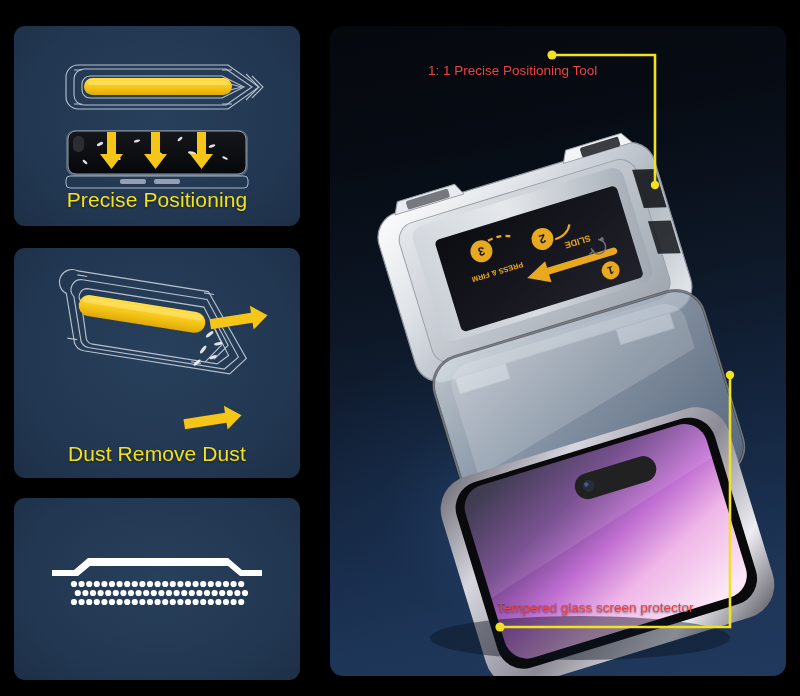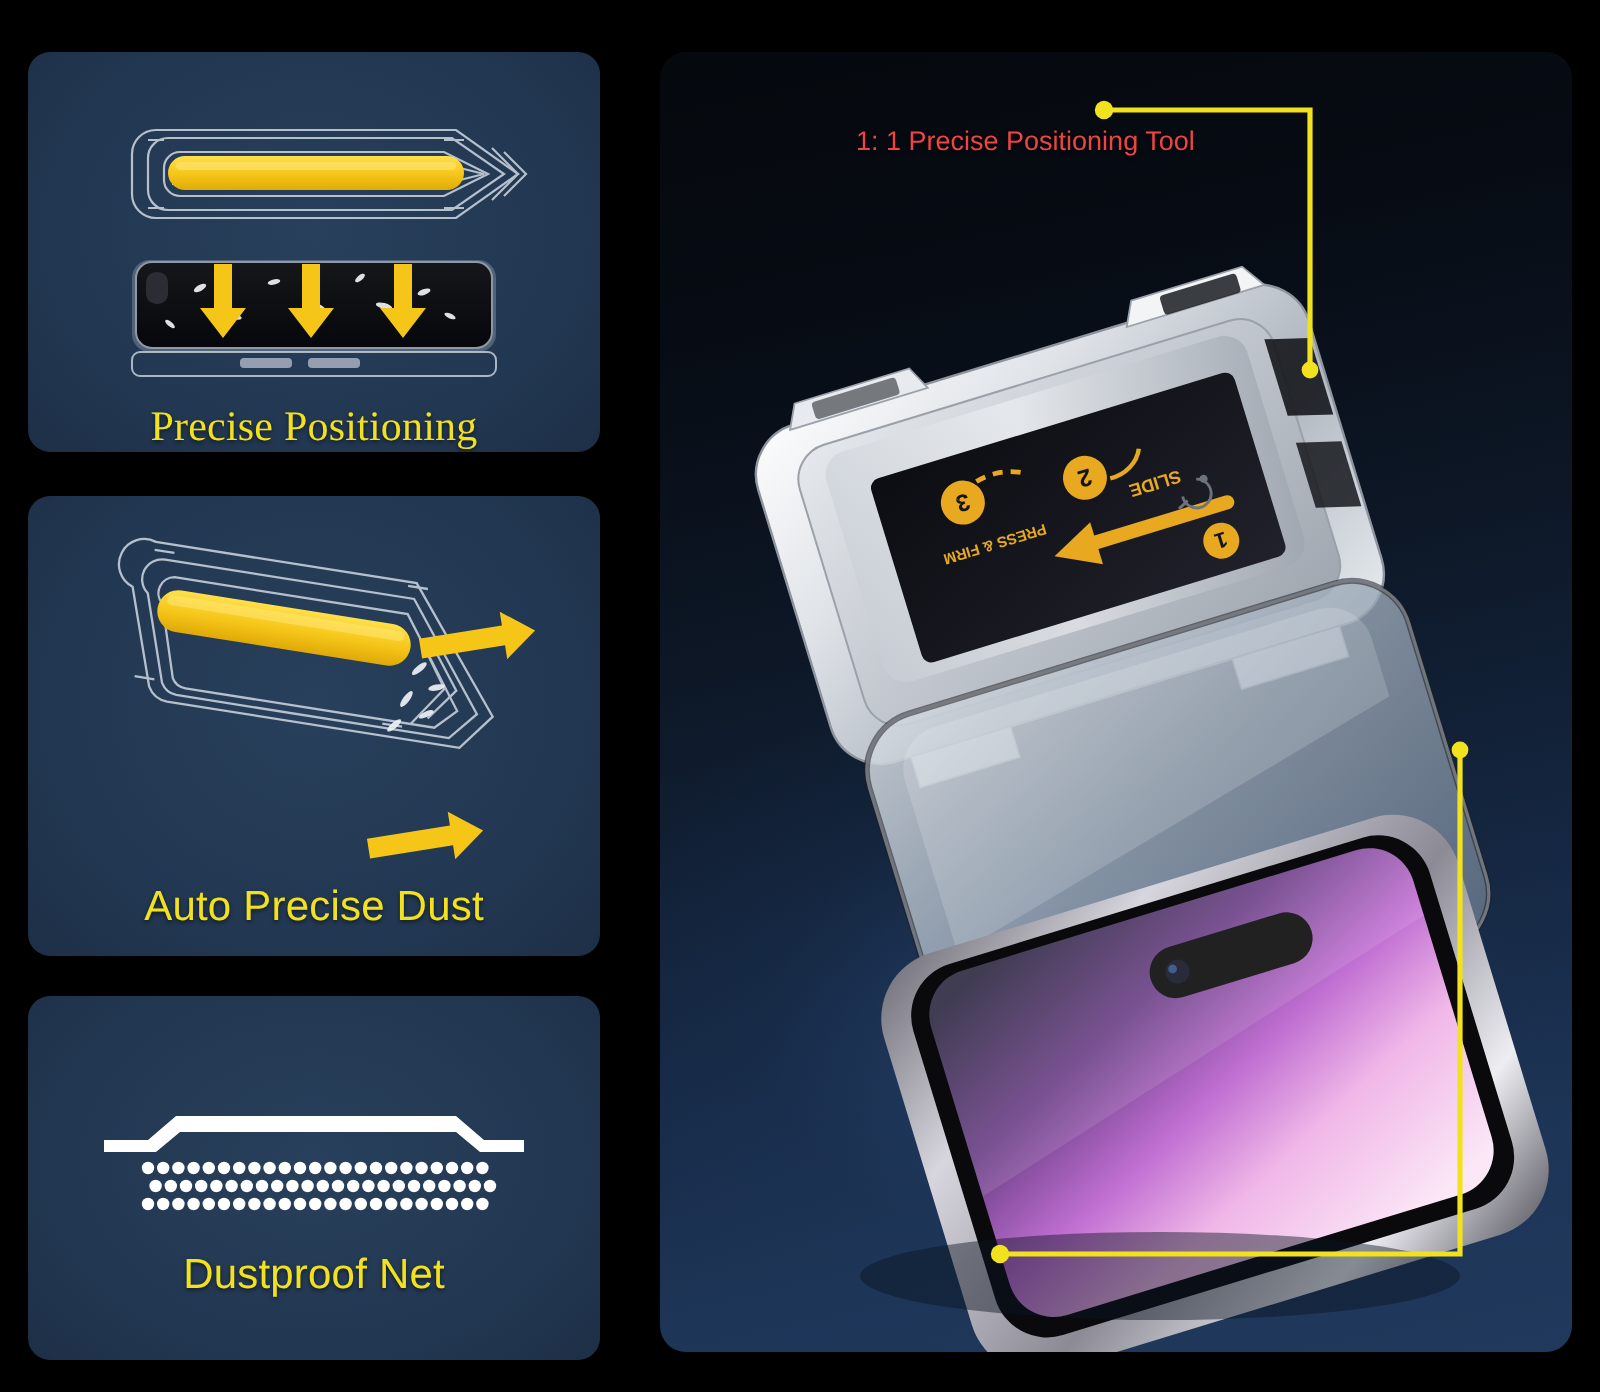--- a/index.html
+++ b/index.html
@@ -12,21 +12,21 @@
   .panel{position:absolute;left:14px;width:286px;border-radius:11px;
          background:radial-gradient(120% 140% at 50% 45%, #28405c 0%, #223751 38%, #1a2a40 70%, #14202f 100%);
          overflow:hidden;}
   .p1{top:26px;height:200px;}
   .p2{top:248px;height:230px;}
   .p3{top:498px;height:182px;}
 
   .cap{position:absolute;left:0;right:0;text-align:center;color:#f2e11e;
        font-size:21px;letter-spacing:.1px;white-space:nowrap;
        text-shadow:0 1px 2px rgba(0,0,0,.55);}
-  .p1 .cap{bottom:0;font-family:Liberation Serif, serif;}
+  .p1 .cap{bottom:14px;}
   .p2 .cap{bottom:12px;}
   .p3 .cap{bottom:30px;}
 
   .art{position:absolute;left:0;top:0;width:286px;height:100%;}
 
   
   .hero{position:absolute;left:330px;top:26px;width:456px;height:650px;
         border-radius:13px;overflow:hidden;
         background:linear-gradient(168deg,#05080d 0%,#070c14 20%,#0d1726 42%,#152742 66%,#1d3557 85%,#20395c 100%);}
   .heroGlow{position:absolute;left:-10%;top:40%;width:120%;height:70%;
@@ -125,21 +125,21 @@
         <ellipse cx="206" cy="86" rx="4.2" ry="1.5" transform="rotate(-20 206 86)"></ellipse>
         <ellipse cx="192" cy="94" rx="4.8" ry="1.6" transform="rotate(-62 192 94)"></ellipse>
         <ellipse cx="203" cy="100" rx="4" ry="1.4" transform="rotate(-34 203 100)"></ellipse>
         <ellipse cx="188" cy="108" rx="4.4" ry="1.5" transform="rotate(-50 188 108)"></ellipse>
       </g>
       <g fill="#f5c518">
         <path d="M196 68 h42 v-7 l16 12 -16 12 v-7 h-42 z" transform="rotate(-9 217 73)"></path>
         <path d="M170 168 h42 v-7 l16 12 -16 12 v-7 h-42 z" transform="rotate(-9 191 173)"></path>
       </g>
     </svg>
-    <div class="cap">Auto Precise Dust</div>
+    <div class="cap">Dust Remove Dust</div>
   </div>
 
   <div class="panel p3">
     <svg class="art" viewBox="0 0 286 182">
       <path d="M38 72 h22 l14 -12 h140 l14 12 h20 v6 h-22 l-12 -10 h-138 l-12 10 h-26 z" fill="#ffffff"></path>
       <g fill="#ffffff">
         <g id="dotrow"></g>
       </g>
       <g fill="#ffffff" id="meshdots">
           <circle cx="60.00" cy="86.00" r="3.1" fill="#ffffff"></circle>
@@ -206,21 +206,20 @@
           <circle cx="174.00" cy="104.00" r="3.1" fill="#ffffff"></circle>
           <circle cx="181.60" cy="104.00" r="3.1" fill="#ffffff"></circle>
           <circle cx="189.20" cy="104.00" r="3.1" fill="#ffffff"></circle>
           <circle cx="196.80" cy="104.00" r="3.1" fill="#ffffff"></circle>
           <circle cx="204.40" cy="104.00" r="3.1" fill="#ffffff"></circle>
           <circle cx="212.00" cy="104.00" r="3.1" fill="#ffffff"></circle>
           <circle cx="219.60" cy="104.00" r="3.1" fill="#ffffff"></circle>
           <circle cx="227.20" cy="104.00" r="3.1" fill="#ffffff"></circle>
         </g>
     </svg>
-    <div class="cap">Dustproof Net</div>
   </div>
 
   <div class="hero">
     <div class="heroGlow"></div>
 
     <svg class="heroArt" viewBox="0 0 456 650">
       <defs>
         <linearGradient id="silverA" x1="0" y1="0" x2="1" y2="1">
           <stop offset="0" stop-color="#fdfdfd"></stop>
             <stop offset="30%" stop-color="#dfe3e8"></stop>
@@ -331,14 +330,15 @@
       <circle cx="222" cy="29" r="4.6" fill="#f2e11e"></circle>
       <circle cx="325" cy="159" r="4.2" fill="#f2e11e"></circle>
 
       <polyline points="170,601 400,601 400,349" fill="none" stroke="#f2e11e" stroke-width="2.6"></polyline>
       <circle cx="170" cy="601" r="4.6" fill="#f2e11e"></circle>
       <circle cx="400" cy="349" r="4.2" fill="#f2e11e"></circle>
     </svg>
   </div>
 
   <div class="callout c-top">1: 1 Precise Positioning Tool</div>
+  <div class="callout c-bot">Tempered glass screen protector</div>
 
 </div>
 
 </body></html>

